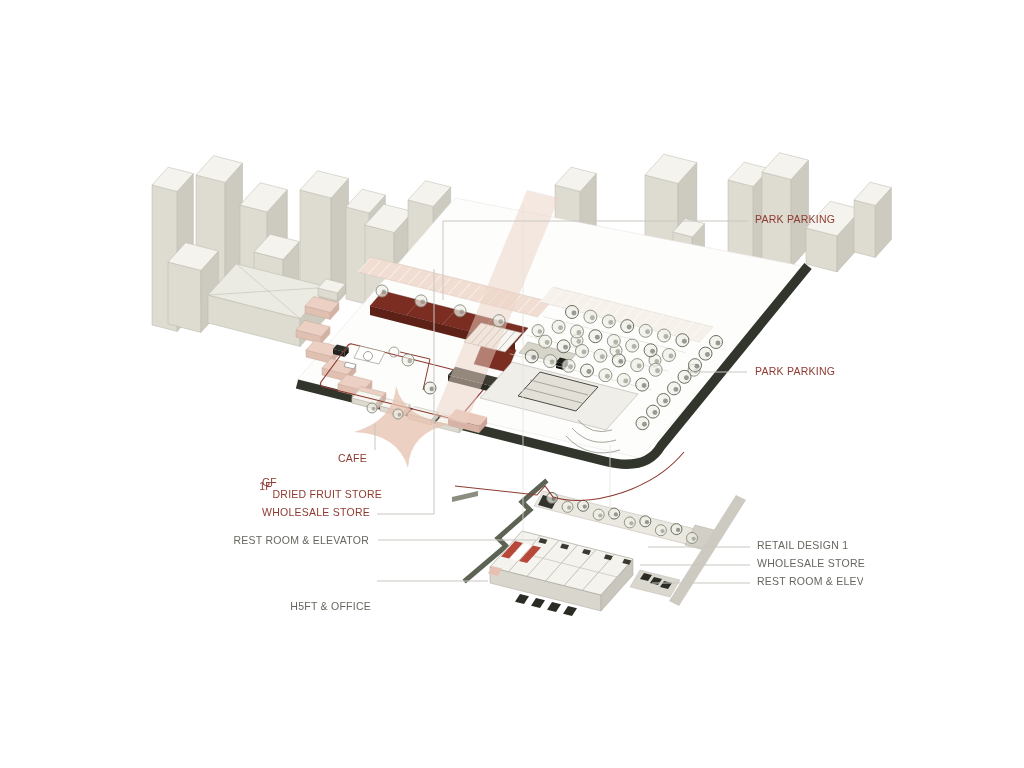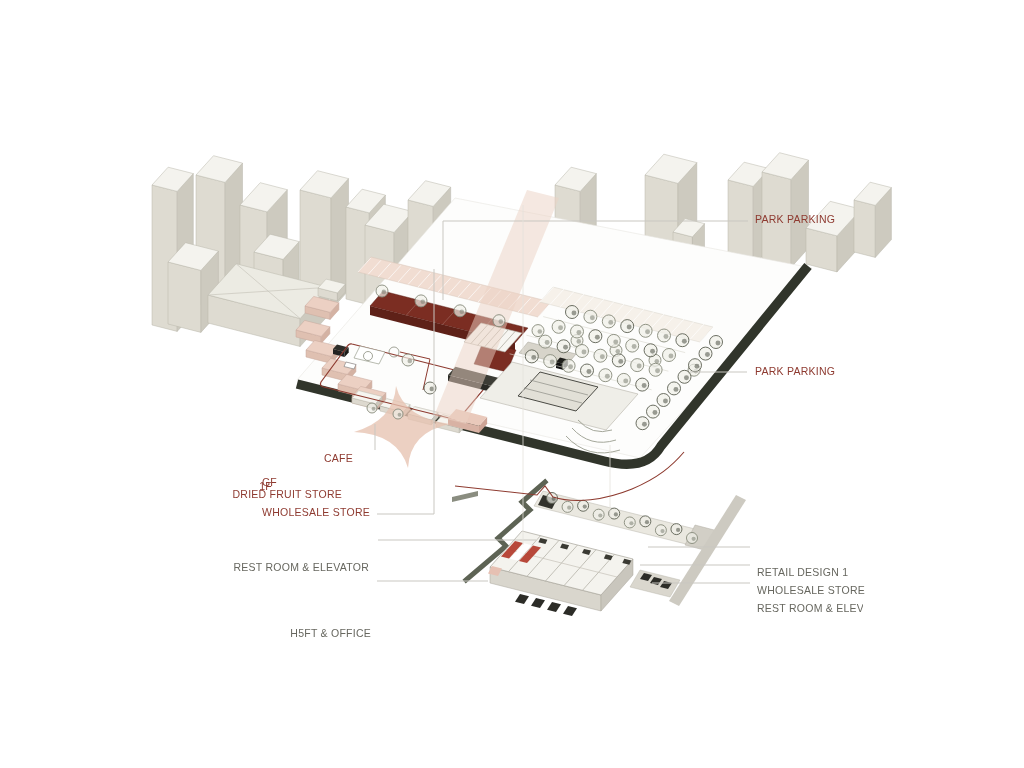--- a/index.html
+++ b/index.html
@@ -1,21 +1,21 @@
 <!DOCTYPE html>
 <html><head>
 <meta charset="utf-8">
 <style>
   html,body{margin:0;padding:0;background:#ffffff;}
   .canvas{position:relative;width:1024px;height:768px;background:#ffffff;overflow:hidden;
           font-family:"Liberation Sans",sans-serif;}
   svg{position:absolute;left:0;top:0;}
   .lbl{position:absolute;font-size:10.5px;line-height:13px;letter-spacing:.25px;white-space:nowrap;}
   .lbl.red{color:#8e3a30;}
-  .lbl.gray{color:#67675f;margin-top:27px;}
+  .lbl.gray{color:#67675f;}
   .clip{max-width:106px;overflow:hidden;}
 </style>
 </head>
 <body>
 
 <div class="canvas">
 
   <svg id="scene" width="1024" height="768" viewBox="0 0 1024 768">
     <g id="gen">
         <g>
@@ -386,23 +386,23 @@
       <line x1="640" y1="565" x2="750" y2="565"></line>
       <line x1="652" y1="583" x2="750" y2="583"></line>
       <line x1="523" y1="205" x2="523" y2="545" stroke="#e4e2dc" stroke-width="0.8"></line>
       <line x1="610" y1="445" x2="610" y2="520" stroke="#e4e2dc" stroke-width="0.8"></line>
       <path d="M455,486 L537,495 L545,486 L553,497 C575,504 605,500 632,489 C658,478 672,466 684,452" stroke="#8e3b30" stroke-width="1.1"></path>
     </g>
   </svg>
 
   <span class="lbl red" style="left:755px;top:213px">PARK PARKING</span>
   <span class="lbl red" style="left:755px;top:365px">PARK PARKING</span>
-  <span class="lbl red" style="right:671px;top:452px">CAFE</span>
+  <span class="lbl red" style="right:657px;top:452px">CAFE</span>
   <span class="lbl red" style="right:752px;top:480px">1F</span>
-  <span class="lbl red" style="right:682px;top:488px">DRIED FRUIT STORE</span>
+  <span class="lbl red" style="right:642px;top:488px">DRIED FRUIT STORE</span>
   <span class="lbl red" style="right:747px;top:476px">GF</span>
   <span class="lbl red" style="right:654px;top:506px">WHOLESALE STORE</span>
   <span class="lbl gray" style="right:655px;top:534px">REST ROOM &amp; ELEVATOR</span>
   <span class="lbl gray" style="right:653px;top:600px">H5FT &amp; OFFICE</span>
   <span class="lbl gray" style="left:757px;top:539px">RETAIL DESIGN 1</span>
   <span class="lbl gray" style="left:757px;top:557px">WHOLESALE STORE</span>
   <span class="lbl gray clip" style="left:757px;top:575px">REST ROOM &amp; ELEVATOR</span>
 </div>
 
 </body></html>

